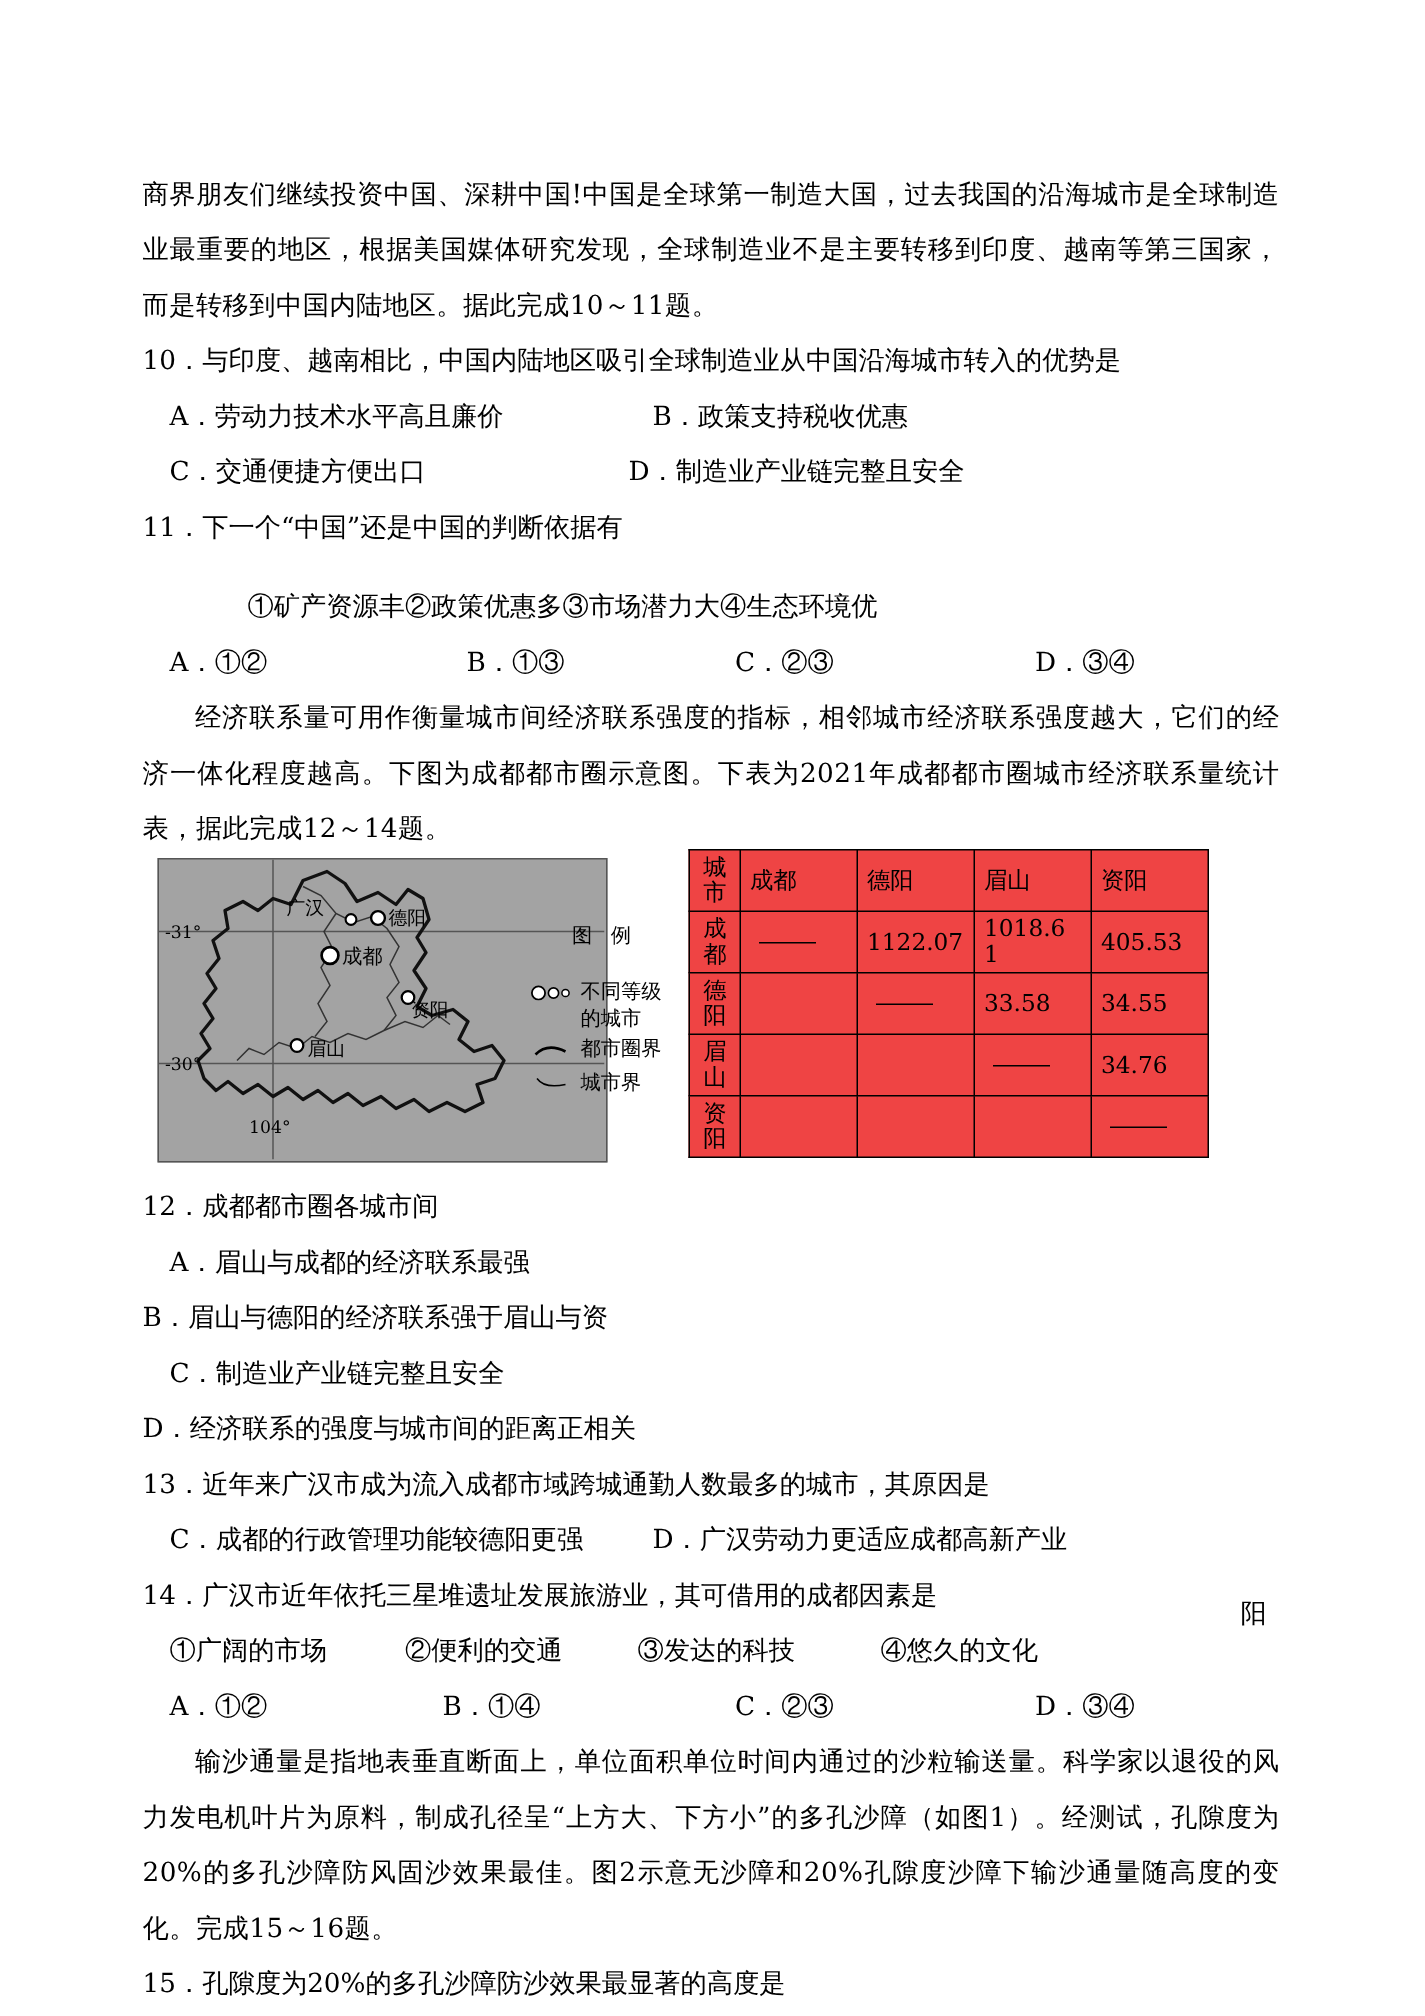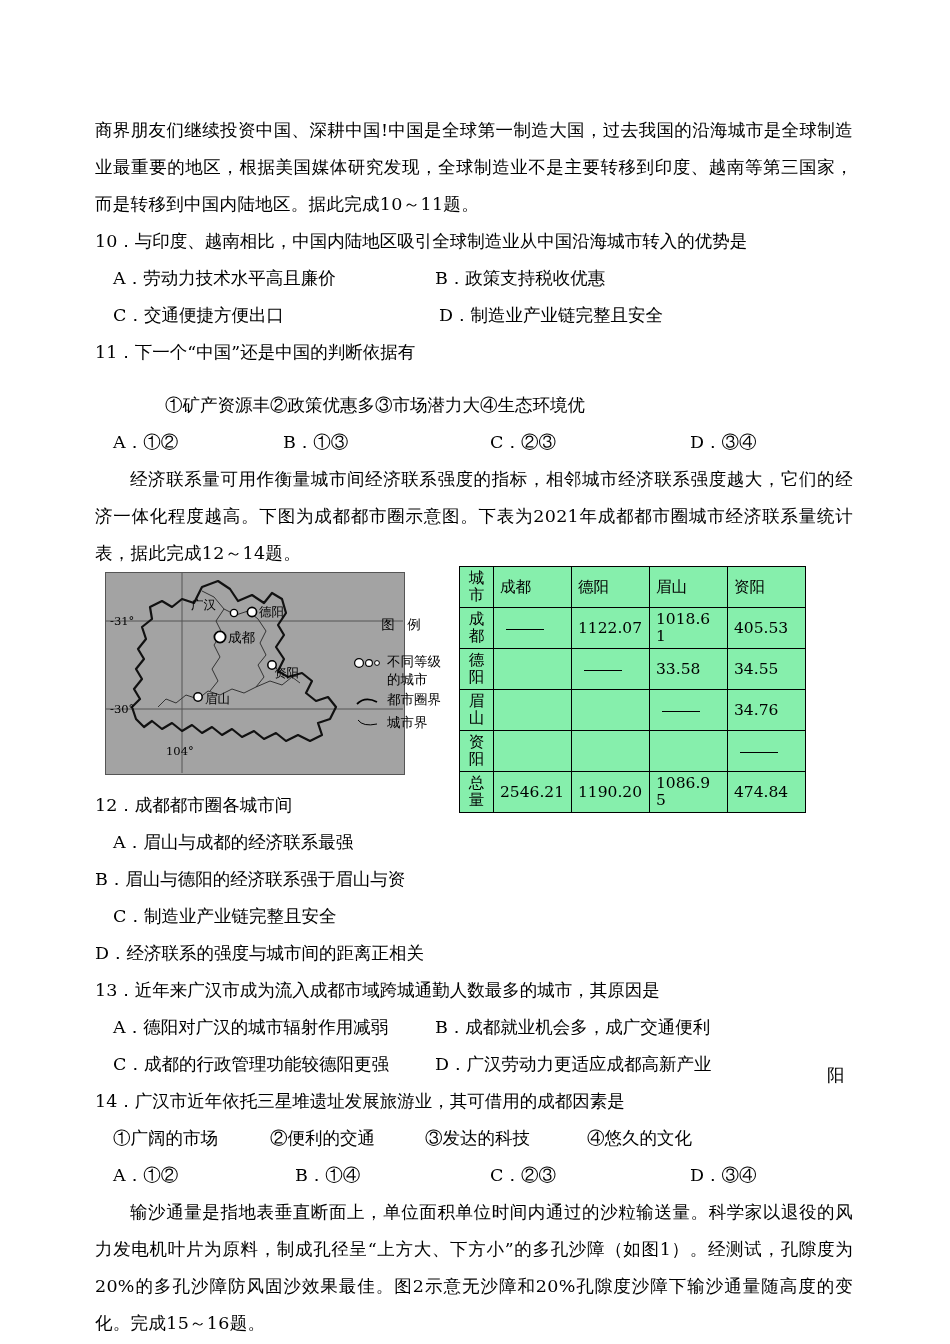--- a/index.html
+++ b/index.html
@@ -89,21 +89,21 @@
   .legend-txt { flex: 1 1 auto; line-height: 18px; }
 
   
   .dtable {
     position: absolute;
     left: 364px;
     top: -6px;
     border-collapse: collapse;
     font-size: 15.5px;
     font-family: "DejaVu Serif", "Liberation Serif", serif;
-    background: #86efac;
+    background: #ef4444;
   }
   .dtable td, .dtable th {
     border: 1.2px solid #000;
     padding: 3px 6px;
     vertical-align: middle;
     font-weight: normal;
     text-align: left;
     height: 34px;
     box-sizing: border-box;
   }
@@ -145,28 +145,28 @@
 
     <p class="para">商界朋友们继续投资中国、深耕中国!中国是全球第一制造大国，过去我国的沿海城市是全球制造业最重要的地区，根据美国媒体研究发现，全球制造业不是主要转移到印度、越南等第三国家，而是转移到中国内陆地区。据此完成10～11题。</p>
 
     <div class="qline">10．与印度、越南相比，中国内陆地区吸引全球制造业从中国沿海城市转入的优势是</div>
     <div class="opts">
       <span class="opt opt-indent" style="left:0px;">A．劳动力技术水平高且廉价</span>
       <span class="opt" style="left:340px;">B．政策支持税收优惠</span>
     </div>
     <div class="opts">
       <span class="opt opt-indent" style="left:0px;">C．交通便捷方便出口</span>
-      <span class="opt" style="left:344px;">D．制造业产业链完整且安全</span>
+      <span class="opt" style="left:324px;">D．制造业产业链完整且安全</span>
     </div>
 
     <div class="qline">11．下一个“中国”还是中国的判断依据有</div>
     <div class="sub-items" style="padding-left:70px;margin-top:16px;">①矿产资源丰②政策优惠多③市场潜力大④生态环境优</div>
     <div class="opts">
       <span class="opt opt-indent" style="left:0px;">A．①②</span>
-      <span class="opt" style="left:188px;">B．①③</span>
+      <span class="opt" style="left:216px;">B．①③</span>
       <span class="opt" style="left:395px;">C．②③</span>
       <span class="opt" style="left:595px;">D．③④</span>
     </div>
 
     <p class="para indent">经济联系量可用作衡量城市间经济联系强度的指标，相邻城市经济联系强度越大，它们的经济一体化程度越高。下图为成都都市圈示意图。下表为2021年成都都市圈城市经济联系量统计表，据此完成12～14题。</p>
 
     <div class="band" style="height:215px;">
 
       <div class="mapfig">
         <svg width="297" height="200" viewBox="0 0 297 200">
@@ -270,46 +270,35 @@
           <td><span class="dash"></span></td>
           <td>34.76</td>
         </tr>
         <tr>
           <td class="rowhead">资阳</td>
           <td></td>
           <td></td>
           <td></td>
           <td><span class="dash"></span></td>
         </tr>
-        <tr>
-          <td class="rowhead">总量</td>
-          <td>2546.21</td>
-          <td>1190.20</td>
-          <td><span class="narrow-num">1086.95</span></td>
-          <td>474.84</td>
-        </tr>
       </tbody>
         </table>
     </div>
 
     <div class="q12wrap">
       <div class="qline">12．成都都市圈各城市间</div>
       <div class="optline" style="padding-left:18px;">A．眉山与成都的经济联系最强</div>
       <div class="optline">B．眉山与德阳的经济联系强于眉山与资</div>
       <div class="optline" style="padding-left:18px;">C．制造业产业链完整且安全</div>
       <div class="optline">D．经济联系的强度与城市间的距离正相关</div>
       <span class="after-table">阳</span>
     </div>
 
     <div class="qline">13．近年来广汉市成为流入成都市域跨城通勤人数最多的城市，其原因是</div>
     <div class="opts">
-      <span class="opt opt-indent" style="left:0px;">A．德阳对广汉的城市辐射作用减弱</span>
-      <span class="opt" style="left:340px;">B．成都就业机会多，成广交通便利</span>
-    </div>
-    <div class="opts">
       <span class="opt opt-indent" style="left:0px;">C．成都的行政管理功能较德阳更强</span>
       <span class="opt" style="left:340px;">D．广汉劳动力更适应成都高新产业</span>
     </div>
 
     <div class="qline">14．广汉市近年依托三星堆遗址发展旅游业，其可借用的成都因素是</div>
     <div class="opts">
       <span class="opt" style="left:18px;">①广阔的市场</span>
       <span class="opt" style="left:175px;">②便利的交通</span>
       <span class="opt" style="left:330px;">③发达的科技</span>
       <span class="opt" style="left:492px;">④悠久的文化</span>

